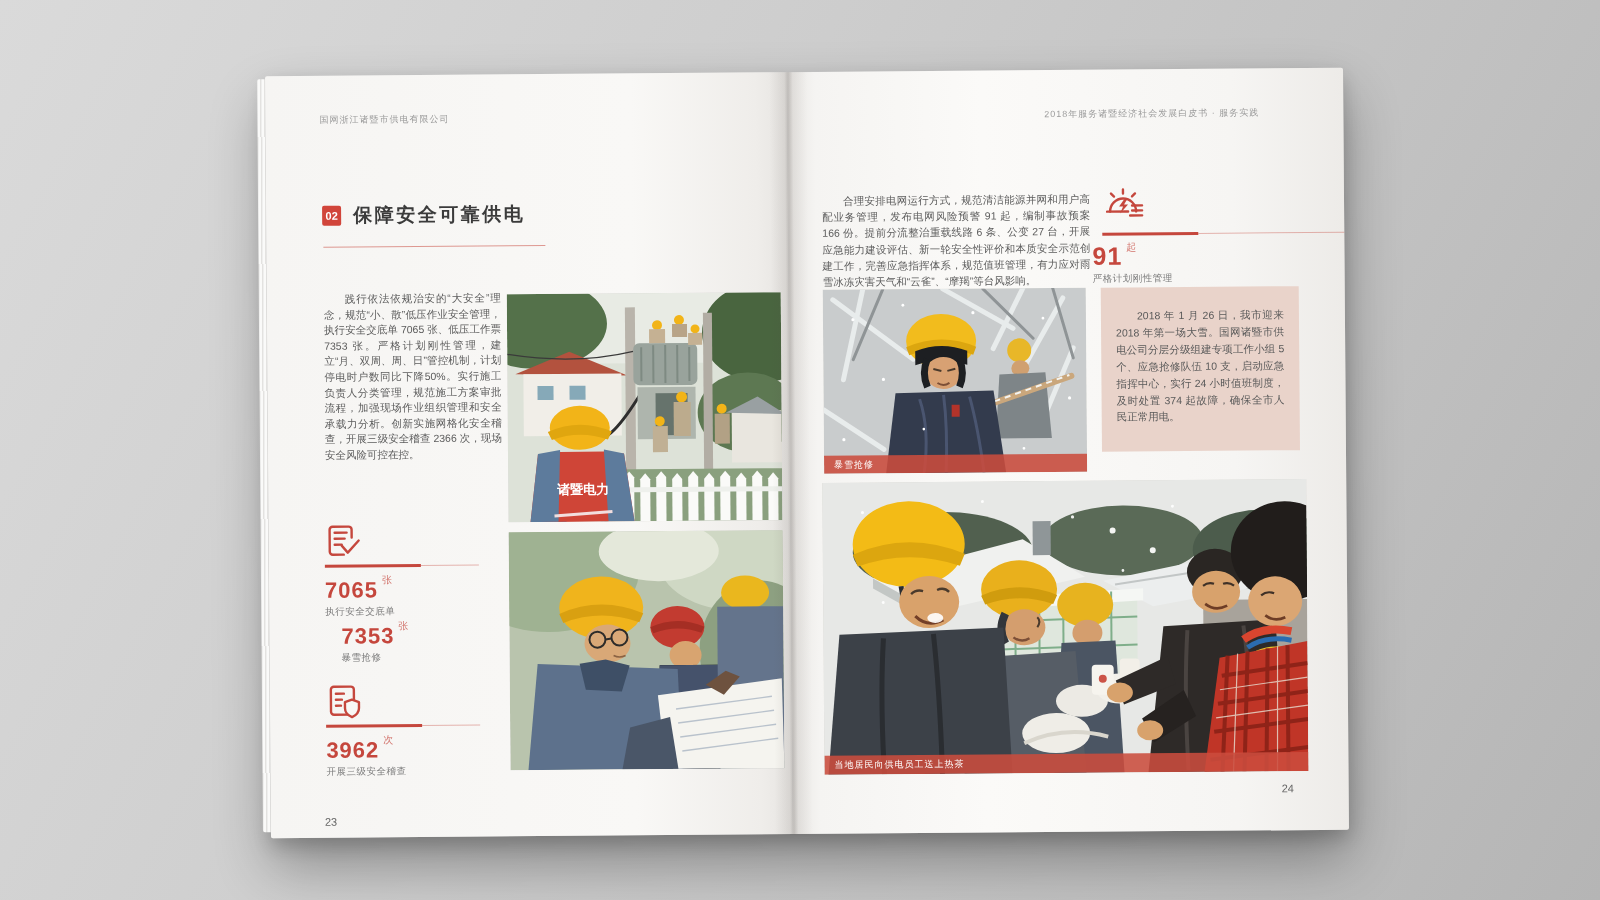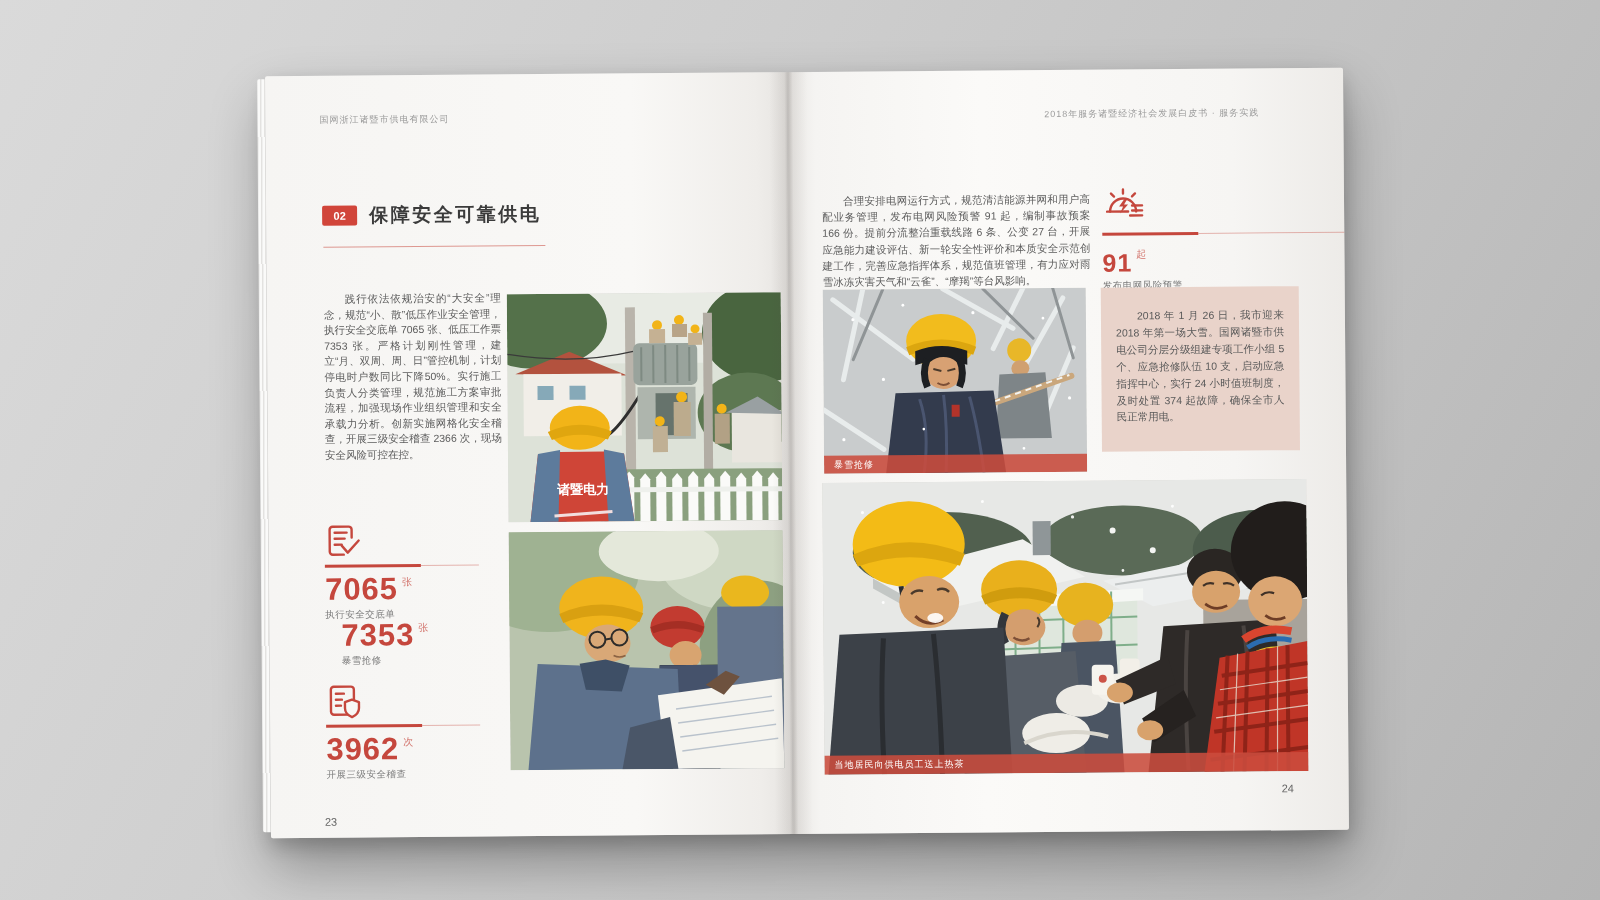--- a/index.html
+++ b/index.html
@@ -32,39 +32,39 @@
     background: linear-gradient(to right, rgba(80,70,65,0) 0%, rgba(80,70,65,.10) 40%,
                 rgba(50,42,38,.22) 50%, rgba(80,70,65,.08) 62%, rgba(80,70,65,0) 100%);
   }
 
   .hdr { position:absolute; font-size:9px; letter-spacing:1px; color:#9b9b9b; }
   .hdr-left  { left:54px;  top:38px; }
   .hdr-right { right:84px; top:38px; }
 
   .section-row { position:absolute; left:56px; top:127px; display:flex; align-items:center; gap:12px; }
   .section-badge {
-    width:35px; height:20px; background:#d1453a; color:#fff; font-size:11px; font-weight:bold;
+    width:19px; height:20px; background:#d1453a; color:#fff; font-size:11px; font-weight:bold;
     display:flex; align-items:center; justify-content:center; border-radius:2px;
   }
   .section-title { font-size:19px; font-weight:bold; color:#3b3b3b; letter-spacing:2.5px; }
   .title-rule { position:absolute; left:57px; top:171px; width:222px; height:1px; background:rgba(201,74,64,.55); }
 
   .body-text { color:#5c5c5c; text-align:justify; text-indent:21px; }
   .para-left  { position:absolute; left:57px;  top:216px; width:177px; font-size:10.5px; line-height:15.6px; }
   .para-right { position:absolute; left:556px; top:121px; width:268px; font-size:10.5px; line-height:16.2px; }
 
   .stat-icon { position:absolute; }
   .rule { position:absolute; font-size:0; white-space:nowrap; }
   .rule .thick { display:inline-block; width:96px; height:3px; background:#c5473d; vertical-align:top; }
   .rule .thin  { display:inline-block; height:1px; background:rgba(197,71,61,.38); vertical-align:top; margin-top:1px; }
   .rule .thin.short { width:58px; }
   .rule .thin.long  { width:168px; }
 
   .stat { position:absolute; }
-  .stat-num  { font-size:31px; font-weight:bold; color:#c5473d; letter-spacing:1px; line-height:1; }
+  .stat-num  { font-size:22px; font-weight:bold; color:#c5473d; letter-spacing:1px; line-height:1; }
   .stat-unit { font-size:10px; color:rgba(197,71,61,.75); vertical-align:14px; margin-left:4px; }
   .stat-label { font-size:9.5px; color:#7b7b7b; margin-top:4px; letter-spacing:.5px; }
 
   .photo { position:absolute; overflow:hidden; background:#dcdcd8; }
   .photo svg { display:block; width:100%; height:100%; }
   .photo-1 { left:240px; top:220px; width:274px; height:228px; }
   .photo-2 { left:240px; top:458px; width:274px; height:238px; }
   .photo-3 { left:556px; top:218px; width:263px; height:184px; }
   .photo-4 { left:554px; top:411px; width:484px; height:292px; }
   .caption-bar {
@@ -251,23 +251,23 @@
         <line x1="9" y1="10" x2="12" y2="13"></line>
         <line x1="33" y1="10" x2="30" y2="13"></line>
         <path d="M22 16 l-5 7 h4 l-3 7 l8 -9 h-4 l3 -5 z" fill="#c5473d" stroke="none"></path>
         <line x1="30" y1="22" x2="40" y2="22"></line>
         <line x1="30" y1="27" x2="40" y2="27"></line>
         <line x1="28" y1="32" x2="40" y2="32"></line>
       </svg>
     </div>
     <div class="rule" style="left:314px; top:163px;"><span class="thick"></span><span class="thin long"></span></div>
 
-    <div class="stat stat-right-block" style="left:314px; top:171px;margin-top:7px;">
+    <div class="stat stat-right-block" style="left:304px; top:171px;">
       <span class="stat-num" style="font-size:25px;">91</span><span class="stat-unit">起</span>
-      <div class="stat-label">发布电网风险预警</div>
+      <div class="stat-label">严格计划刚性管理</div>
     </div>
 
     <div class="photo photo-3" style="left:34px;">
       <svg viewBox="0 0 263 184" preserveAspectRatio="none">
         <rect width="263" height="184" fill="#c9cccd"></rect>
         <g stroke="#eef1f1" stroke-width="5" opacity=".85" stroke-linecap="round">
           <line x1="10" y1="10" x2="90" y2="70"></line>
           <line x1="40" y1="0" x2="20" y2="90"></line>
           <line x1="120" y1="0" x2="190" y2="40"></line>
           <line x1="200" y1="0" x2="170" y2="60"></line>

